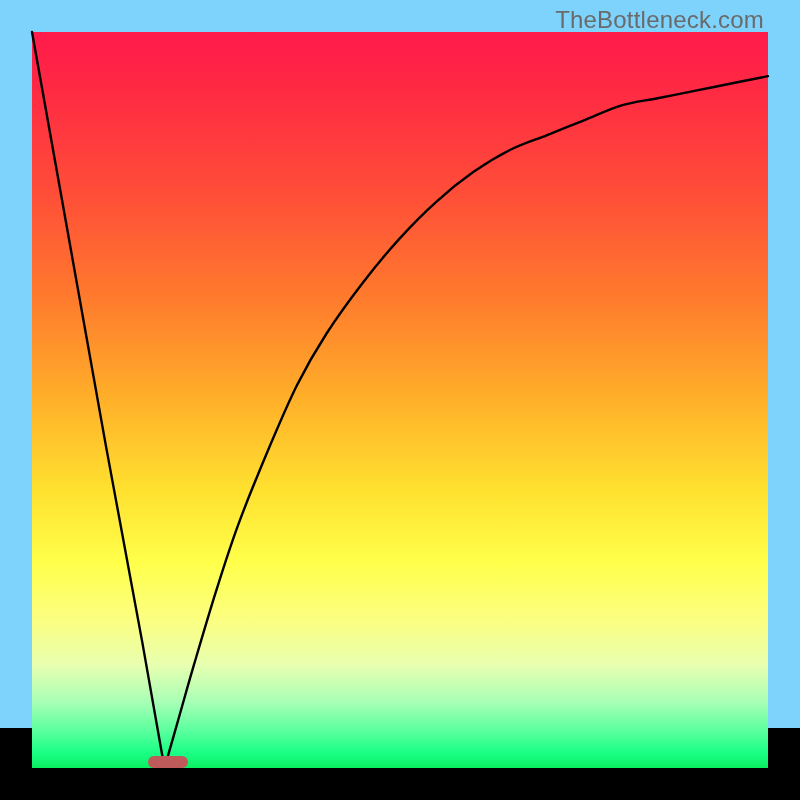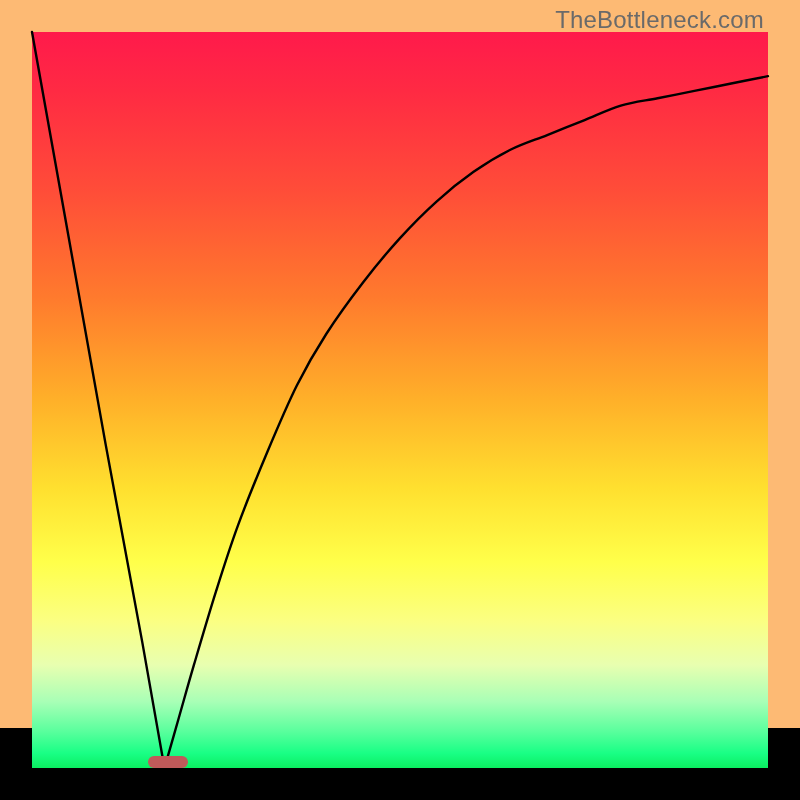--- a/index.html
+++ b/index.html
@@ -8,21 +8,21 @@
     width: 800px;
     height: 800px;
     background: #000;
     overflow: hidden;
     font-family: Arial, Helvetica, sans-serif;
   }
   .frame {
     position: relative;
     width: 800px;
     height: 728px;
-    background: #fdba74;
+    background: #7dd3fc;
   }
   .plot-area {
     position: absolute;
     left: 32px;
     top: 32px;
     width: 736px;
     height: 736px;
     
     background: linear-gradient(
       to bottom,

